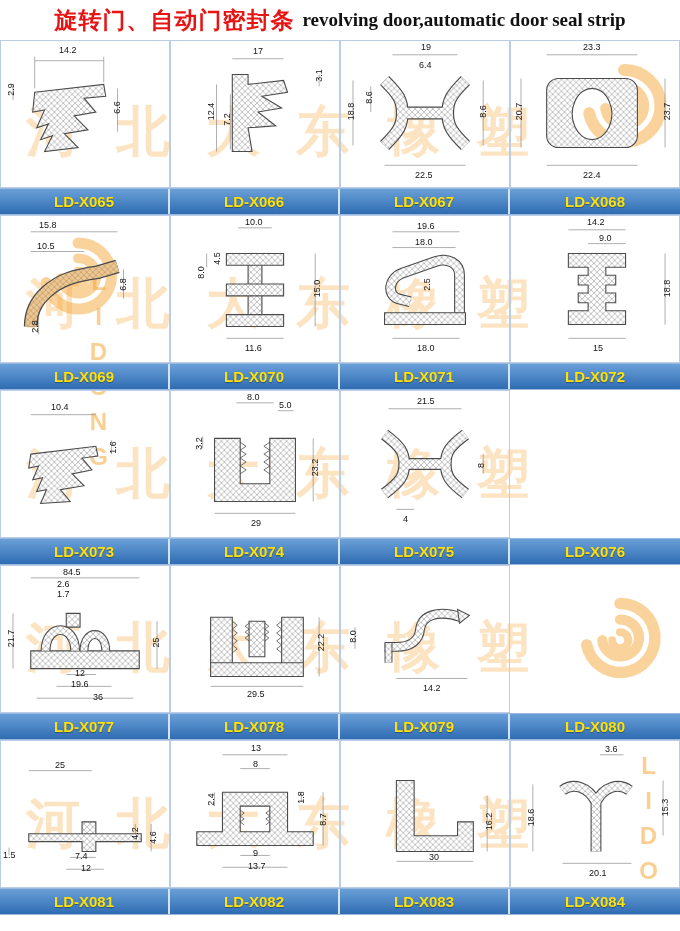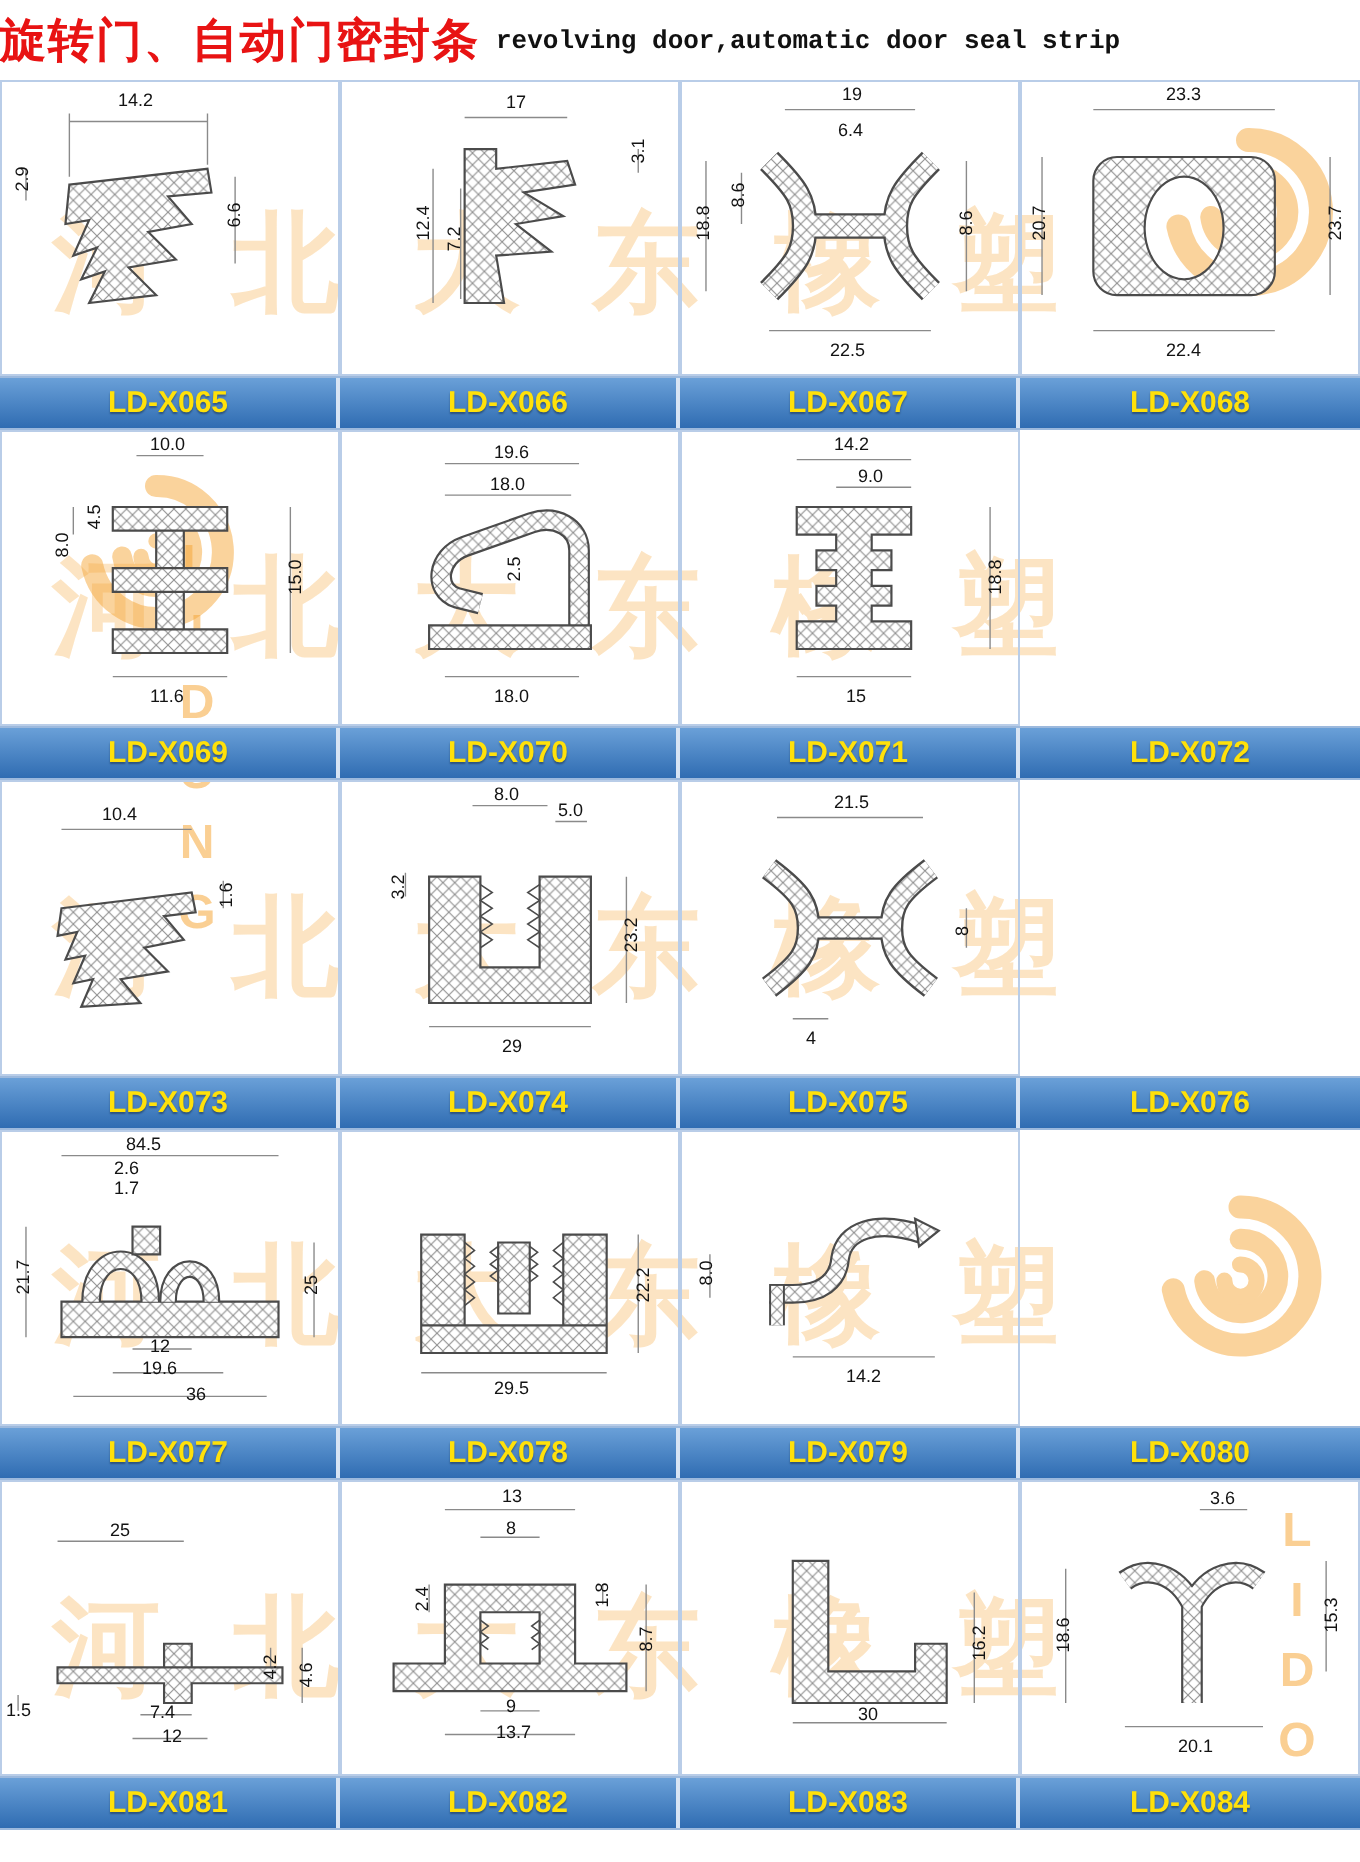--- a/index.html
+++ b/index.html
@@ -1,19 +1,19 @@
 <!DOCTYPE html>
 <html><head>
 <meta charset="utf-8">
 <style>
   html,body{margin:0;padding:0}
   body{width:680px;height:931px;background:#fff;font-family:"Liberation Sans",sans-serif;position:relative;overflow:hidden}
-  .titlebar{height:40px;display:flex;align-items:center;gap:8px;position:relative;z-index:2}
+  .titlebar{height:40px;display:flex;align-items:center;justify-content:center;gap:8px;position:relative;z-index:2}
   .t-cn{color:#e81313;font-weight:bold;font-size:23px;font-family:"DejaVu Sans",sans-serif;letter-spacing:1px}
-  .t-en{color:#111;font-weight:bold;font-size:13px;font-family:Liberation Mono, monospace}
+  .t-en{color:#111;font-weight:bold;font-size:19px;font-family:Liberation Serif, serif}
   
   .wm{position:absolute;color:#f6a83c;z-index:0;pointer-events:none;white-space:nowrap}
   .wm-co{font-size:54px;letter-spacing:36px;opacity:.30;font-weight:bold;font-family:"DejaVu Sans",sans-serif}
   .wm-brand{font-size:24px;font-weight:bold;letter-spacing:8px;opacity:.55;writing-mode:vertical-lr;text-orientation:upright}
   .swirl{position:absolute;z-index:0;opacity:.5;pointer-events:none}
   
   .catalog{position:relative;z-index:1}
   .cells{display:grid;grid-template-columns:repeat(4,170px)}
   .cell{position:relative;width:170px;height:148px;border:1px solid #b9cde8;box-sizing:border-box;background:transparent}
   .drw{position:absolute;left:0;top:0;width:100%;height:100%}
@@ -124,20 +124,31 @@
   <div class="banner">
     <div class="code">LD-X065</div>
     <div class="code">LD-X066</div>
     <div class="code">LD-X067</div>
     <div class="code">LD-X068</div>
   </div>
 
   <div class="cells">
     <div class="cell">
       <svg class="drw" viewBox="0 0 170 148">
+        <path class="dl" d="M30 16 H118 M30 36 H84 M124 54 V84 M38 102 V120"></path>
+        <path d="M30 112 C30 96 36 86 46 77 C60 64 76 60 98 57 L118 51" fill="none" stroke="#4b4b4b" stroke-width="14"></path>
+        <path d="M30 112 C30 96 36 86 46 77 C60 64 76 60 98 57 L118 51" fill="none" stroke="url(#xht)" stroke-width="11.4"></path>
+      </svg>
+      <span class="dim" style="left:38px;top:5px">15.8</span>
+      <span class="dim" style="left:36px;top:26px">10.5</span>
+      <span class="dim v" style="left:116px;top:64px">6.8</span>
+      <span class="dim v" style="left:28px;top:106px">2.8</span>
+    </div>
+    <div class="cell">
+      <svg class="drw" viewBox="0 0 170 148">
         <path class="dl" d="M68 12 H102 M56 124 H114 M146 38 V112 M36 38 V52"></path>
         <path d="M56 38 H114 V50 H56 Z M56 69 H114 V81 H56 Z M56 100 H114 V112 H56 Z M78 50 H92 V69 H78 Z M78 81 H92 V100 H78 Z" fill="url(#xh)" stroke="#4b4b4b" stroke-width="1.1"></path>
       </svg>
       <span class="dim" style="left:74px;top:2px">10.0</span>
       <span class="dim v" style="left:40px;top:38px">4.5</span>
       <span class="dim v" style="left:24px;top:52px">8.0</span>
       <span class="dim v" style="left:138px;top:68px">15.0</span>
       <span class="dim" style="left:74px;top:128px">11.6</span>
     </div>
     <div class="cell">

